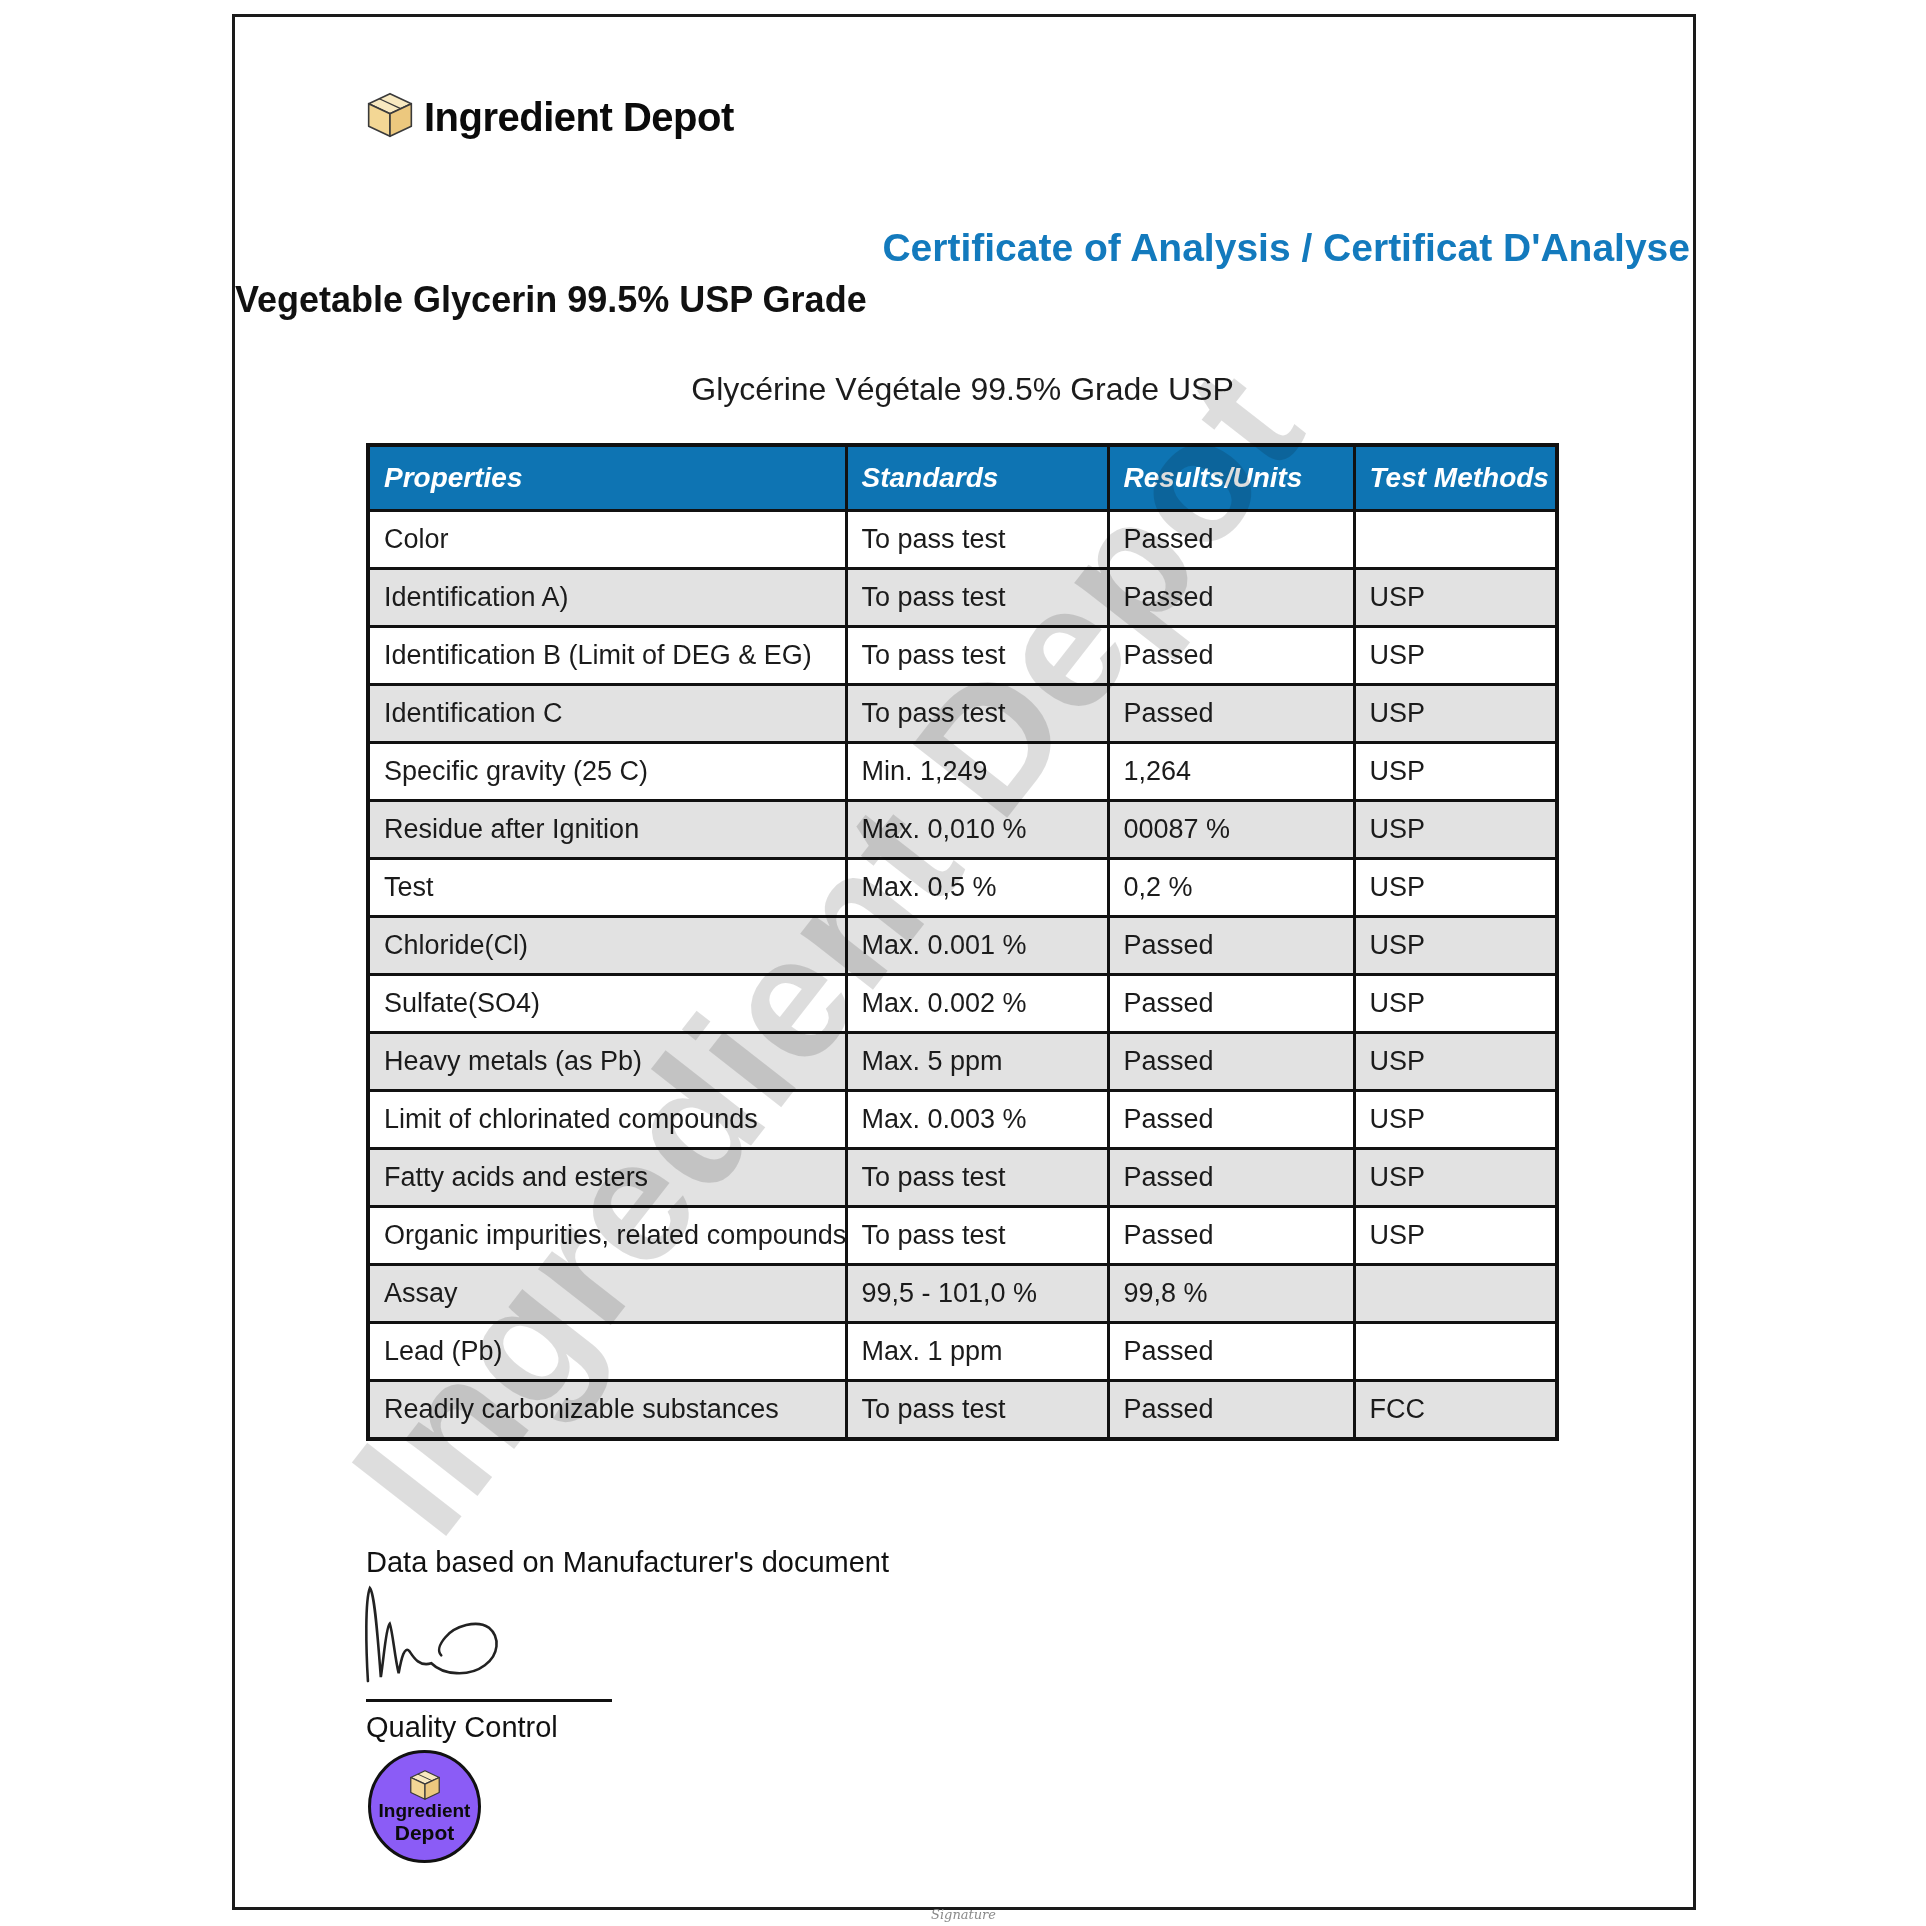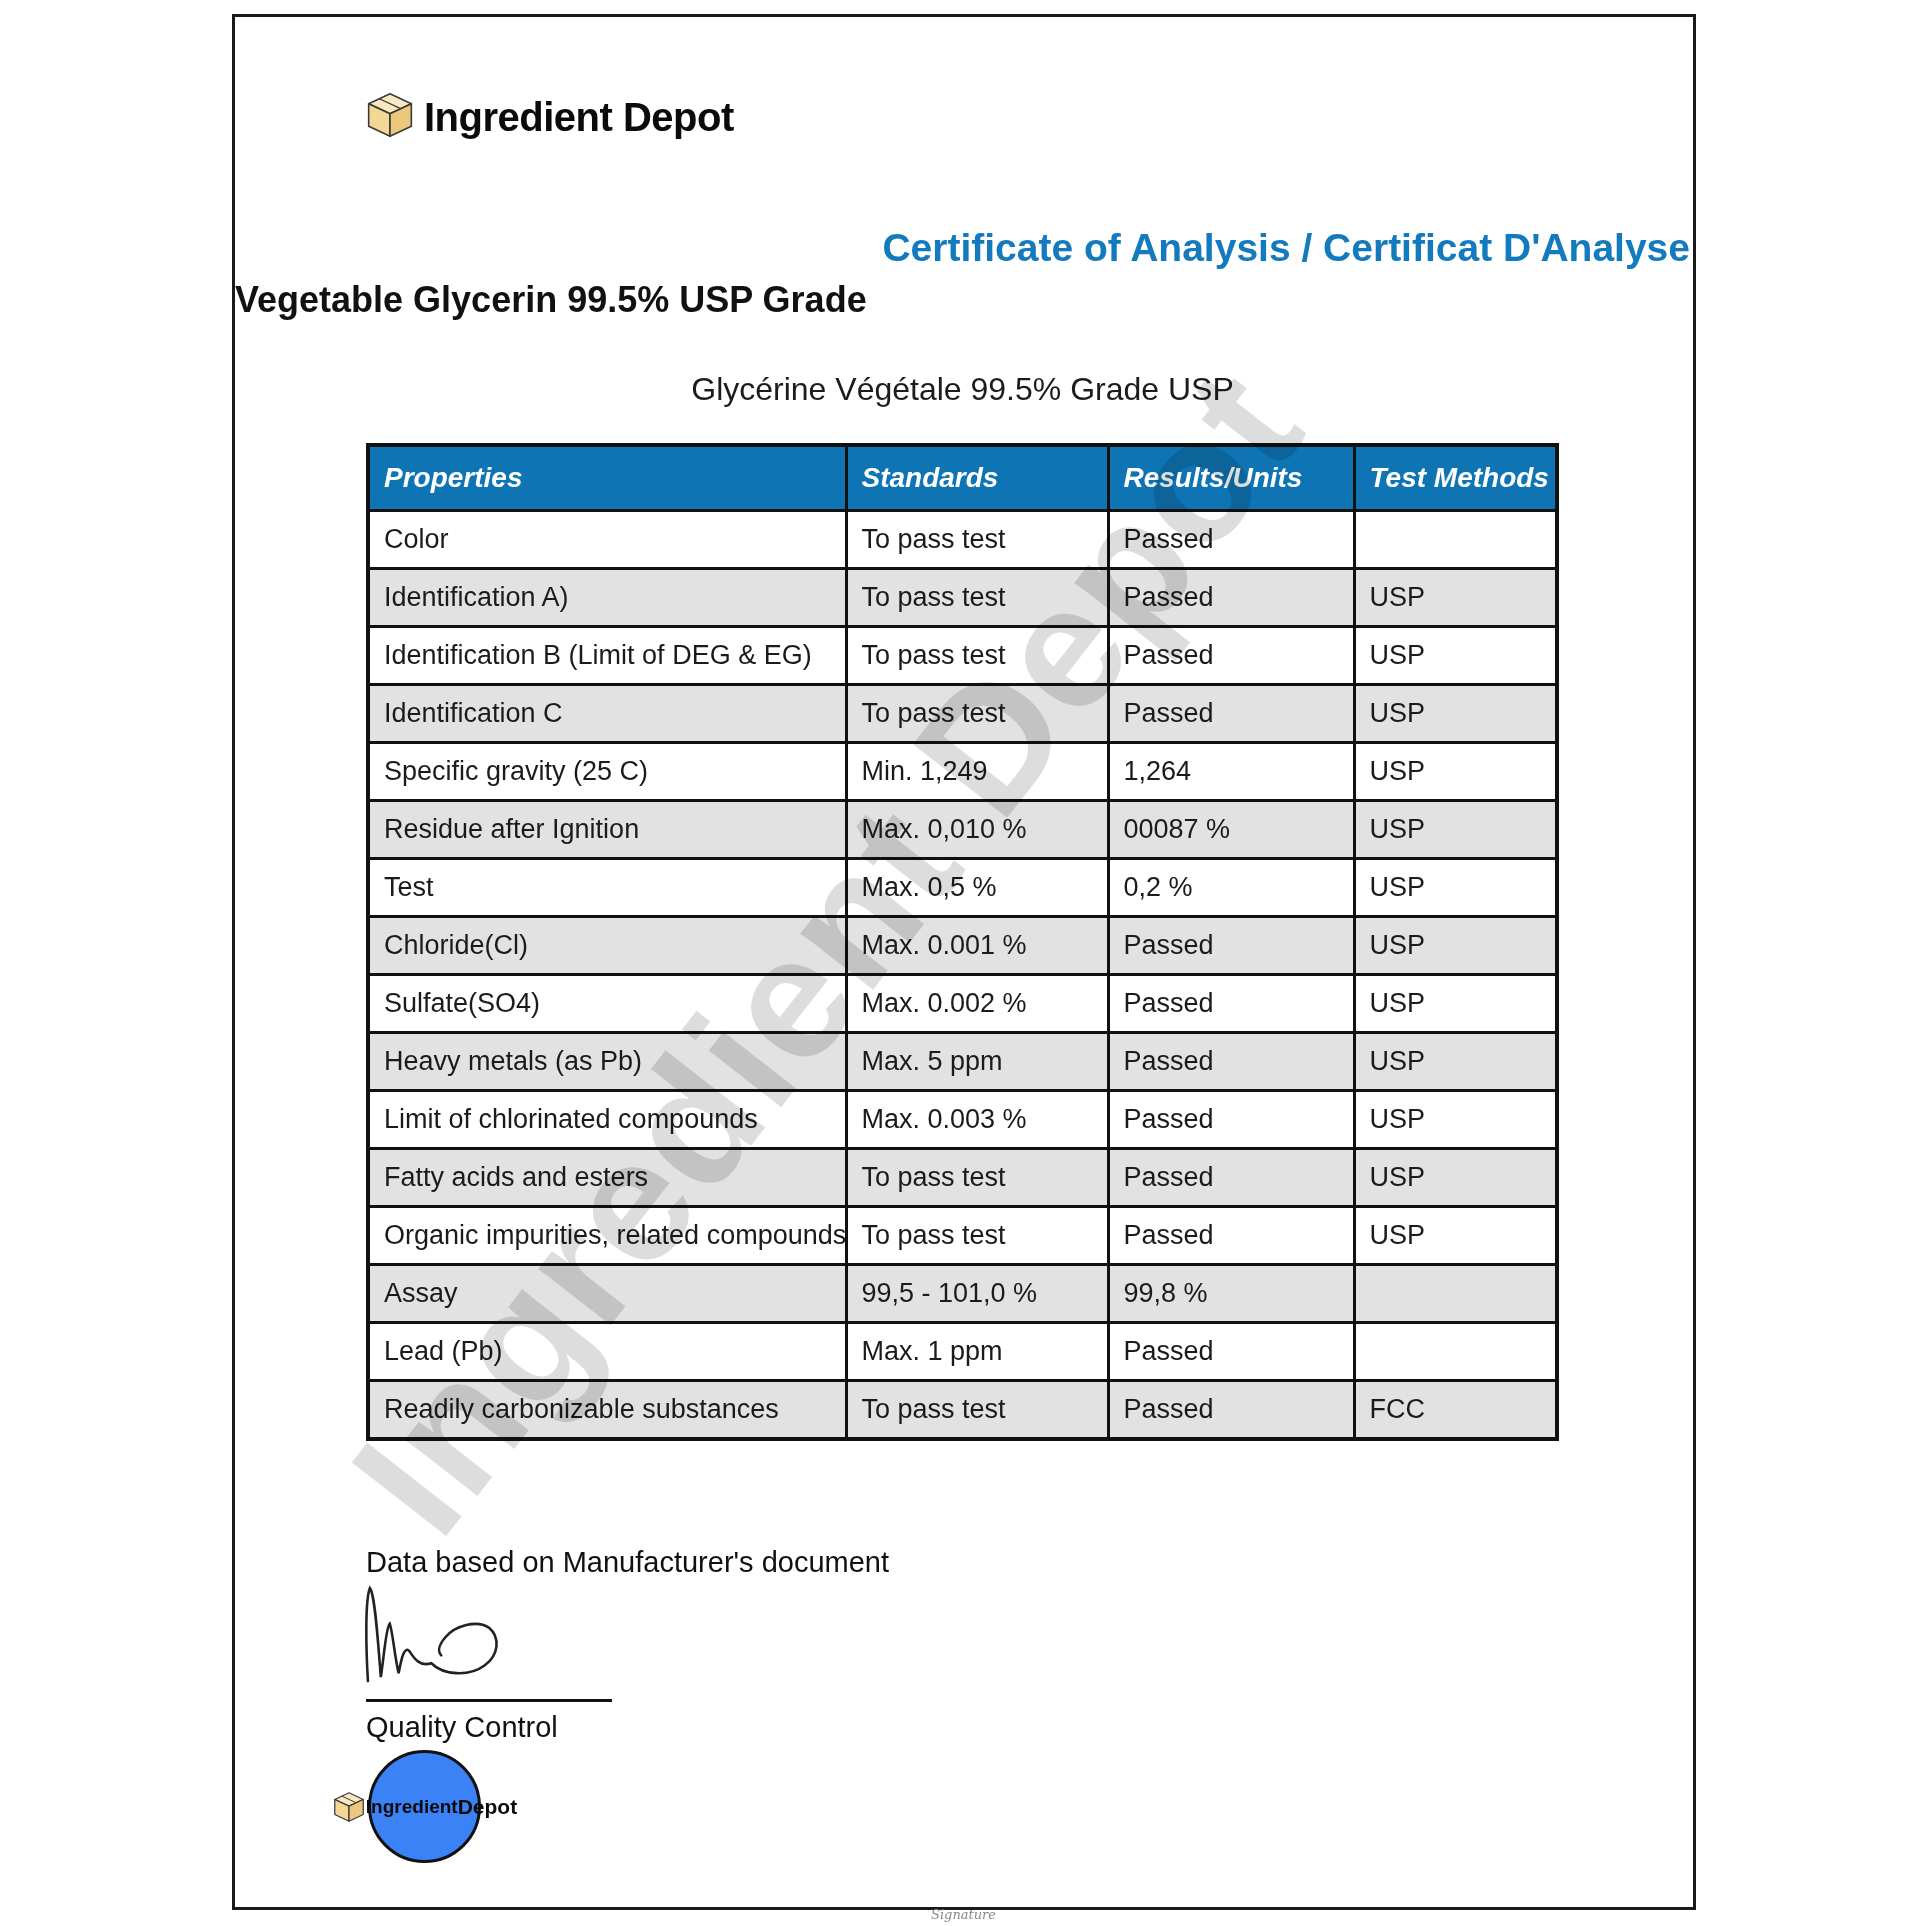--- a/index.html
+++ b/index.html
@@ -35,21 +35,21 @@
     text-align:center;font-size:174px;font-weight:bold;letter-spacing:2px;white-space:nowrap;
     color:rgba(0,0,0,0.135);transform:rotate(-52deg);transform-origin:center center;
     z-index:6;pointer-events:none;}
 
   .footer-note{position:absolute;left:366px;top:1546px;font-size:29px;color:#111;}
   .signature-svg{position:absolute;left:362px;top:1580px;z-index:2;}
   .signature-line{position:absolute;left:366px;top:1699px;width:246px;border-top:3px solid #111;}
   .signature-role{position:absolute;left:366px;top:1711px;font-size:29px;color:#111;}
 
   .stamp{position:absolute;left:368px;top:1750px;width:107px;height:107px;border:3px solid #111;
-    border-radius:50%;background:#3b82f6;display:flex;flex-direction:row;align-items:center;
+    border-radius:50%;background:#8b5cf6;display:flex;flex-direction:column;align-items:center;
     justify-content:center;z-index:2;}
   .stamp .stamp-line1{font-size:19px;font-weight:bold;color:#0b0b0b;line-height:1.05;}
   .stamp .stamp-line2{font-size:21px;font-weight:bold;color:#0b0b0b;line-height:1.1;}
 
   .bottom-caption{position:absolute;left:50%;transform:translateX(-50%);top:1907px;
     font-family:"DejaVu Serif",serif;font-style:italic;font-size:13px;color:#8a8a8a;}
 </style>
 </head>
 <body>
 

